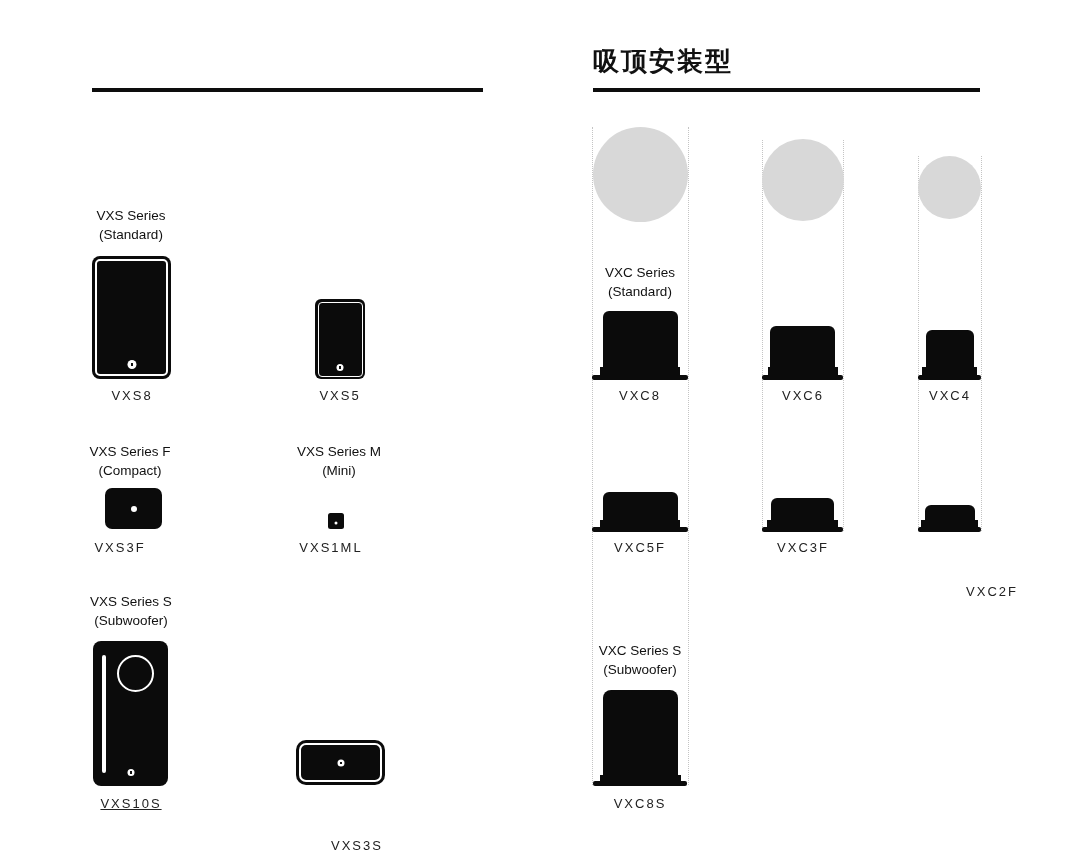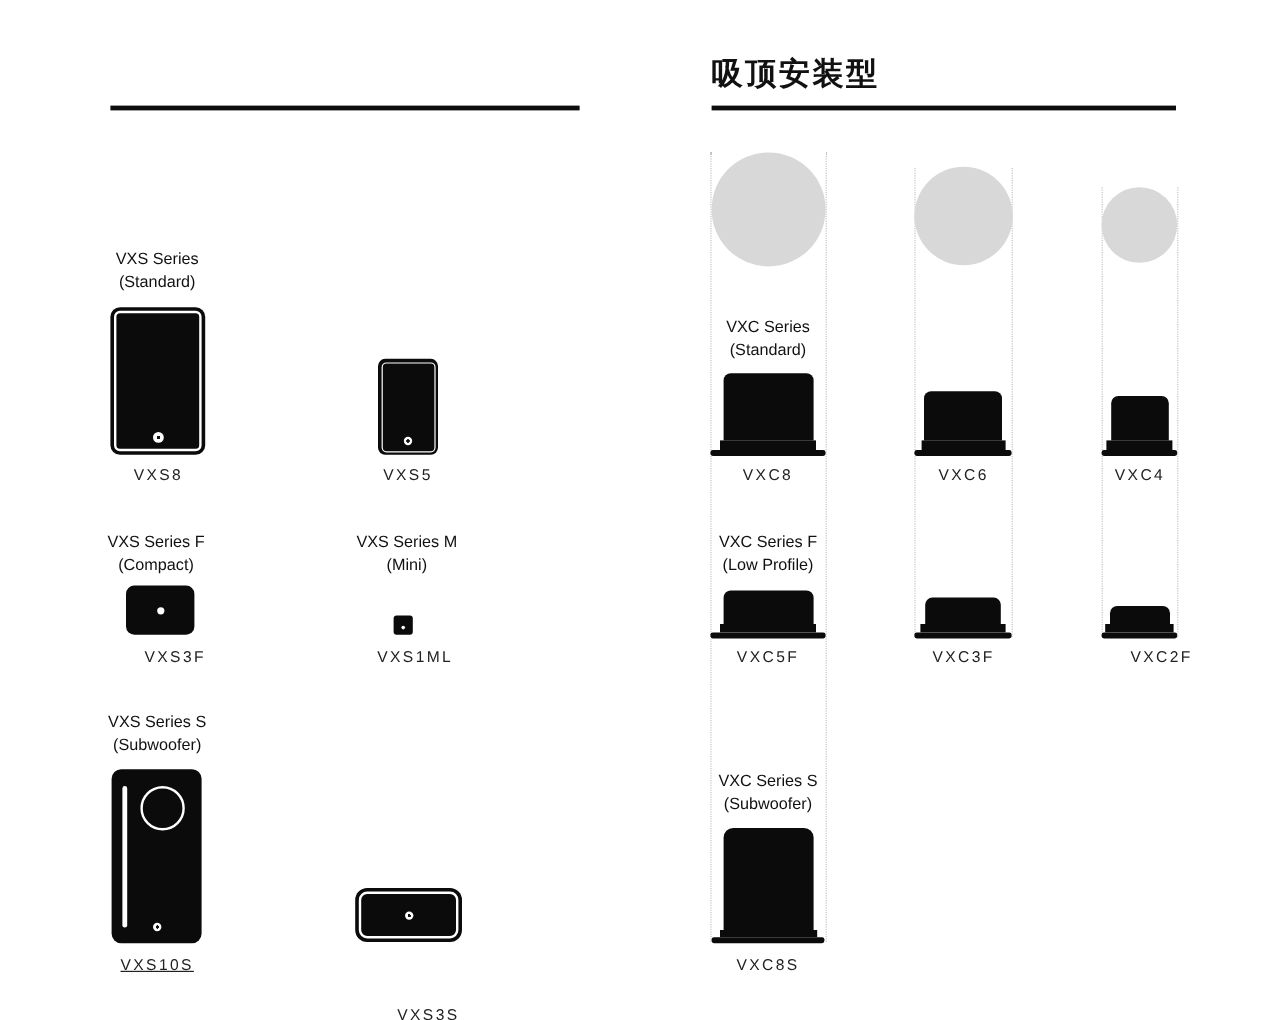--- a/index.html
+++ b/index.html
@@ -37,24 +37,24 @@
   .sl-vxc-low{left:555px;top:442px;}
   .sl-vxc-sub{left:555px;top:641px;}
   
   .model-label{
     position:absolute;width:120px;text-align:center;font-size:13px;letter-spacing:2px;color:#222;
   }
   .row1{top:388px;}
   .row2{top:540px;}
   .row3{top:796px;}
   .ml-vxs8{left:72px;}   .ml-vxs5{left:280px;}
-  .ml-vxs3f{left:86px;text-align:center;}  .ml-vxs1ml{left:286px;}
+  .ml-vxs3f{left:60px;text-align:center;}  .ml-vxs1ml{left:271px;}
   .ml-vxs10s{left:71px;text-decoration:underline;} .ml-vxs3s{left:297px;margin-top:42px;}
   .ml-vxc8{left:580px;}  .ml-vxc6{left:743px;}  .ml-vxc4{left:890px;}
-  .ml-vxc5f{left:580px;} .ml-vxc3f{left:743px;} .ml-vxc2f{left:908px;}
+  .ml-vxc5f{left:580px;} .ml-vxc3f{left:743px;} .ml-vxc2f{left:932px;margin-top:44px;}
   .ml-vxc8s{left:580px;}
   
   .vxs-box{position:absolute;background:var(--speaker-black);}
   .inset-line::before{
     content:"";position:absolute;inset:3px;border:2px solid #fff;border-radius:5px;
   }
   .vxs8{left:92px;top:256px;width:79px;height:123px;border-radius:8px;}
   .vxs5{left:315px;top:299px;width:50px;height:80px;border-radius:6px;}
   .vxs5.inset-line::before{inset:2.5px;border-width:1.5px;border-radius:4px;}
   .vxs3f{left:105px;top:488px;width:57px;height:41px;border-radius:7px;}
@@ -149,24 +149,20 @@
   </div>
   <div class="series-label sl-vxs-sub">
     <span>VXS Series S</span>
     <span>(Subwoofer)</span>
   </div>
 
   <div class="series-label sl-vxc-standard">
     <span>VXC Series</span>
     <span>(Standard)</span>
   </div>
-  <div class="series-label sl-vxc-low">
-    <span>VXC Series F</span>
-    <span>(Low Profile)</span>
-  </div>
   <div class="series-label sl-vxc-sub">
     <span>VXC Series S</span>
     <span>(Subwoofer)</span>
   </div>
 
   <div class="vxs-box vxs8 inset-line">
     <div class="logo-ring"></div>
   </div>
   <div class="vxs-box vxs5 inset-line">
     <div class="logo-ring"></div>

